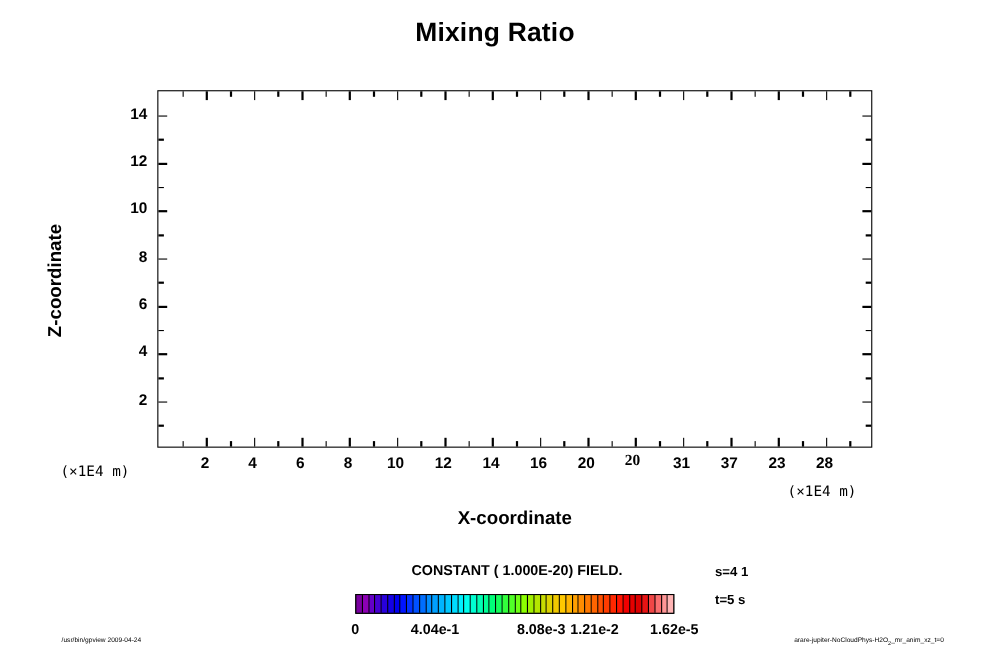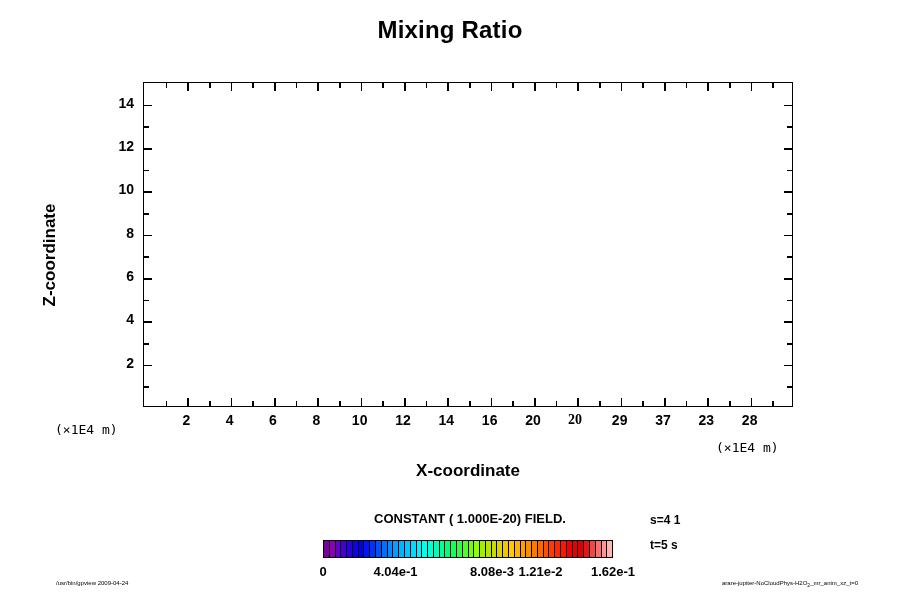--- a/index.html
+++ b/index.html
@@ -263,28 +263,28 @@
 <div class="xlab" style="left: 186.333px;">2</div>
 <div class="xlab" style="left: 229.667px;">4</div>
 <div class="xlab" style="left: 273px;">6</div>
 <div class="xlab" style="left: 316.333px;">8</div>
 <div class="xlab" style="left: 359.667px;">10</div>
 <div class="xlab" style="left: 403px;">12</div>
 <div class="xlab" style="left: 446.333px;">14</div>
 <div class="xlab" style="left: 489.667px;">16</div>
 <div class="xlab" style="left: 533px;">20</div>
 <div class="xlab" style="left: 575px; font-family: Liberation Serif, serif;">20</div>
-<div class="xlab" style="left: 619.667px;">29</div>
+<div class="xlab" style="left: 619.667px;">31</div>
 <div class="xlab" style="left: 663px;">37</div>
 <div class="xlab" style="left: 706.333px;">23</div>
 <div class="xlab" style="left: 749.667px;">28</div>
 <div class="ylab" style="top: 363.667px;">2</div>
 <div class="ylab" style="top: 320.333px;">4</div>
 <div class="ylab" style="top: 277px;">6</div>
 <div class="ylab" style="top: 233.667px;">8</div>
 <div class="ylab" style="top: 190.333px;">10</div>
 <div class="ylab" style="top: 147px;">12</div>
 <div class="ylab" style="top: 103.667px;">14</div>
 <div class="cblab" style="left: 323px;">0</div>
 <div class="cblab" style="left: 395.5px;">4.04e-1</div>
 <div class="cblab" style="left: 492px;">8.08e-3</div>
 <div class="cblab" style="left: 540.5px;">1.21e-2</div>
-<div class="cblab" style="left: 613px;">1.62e-1</div>
+<div class="cblab" style="left: 613px;">1.62e-5</div>
 
 </body></html>

